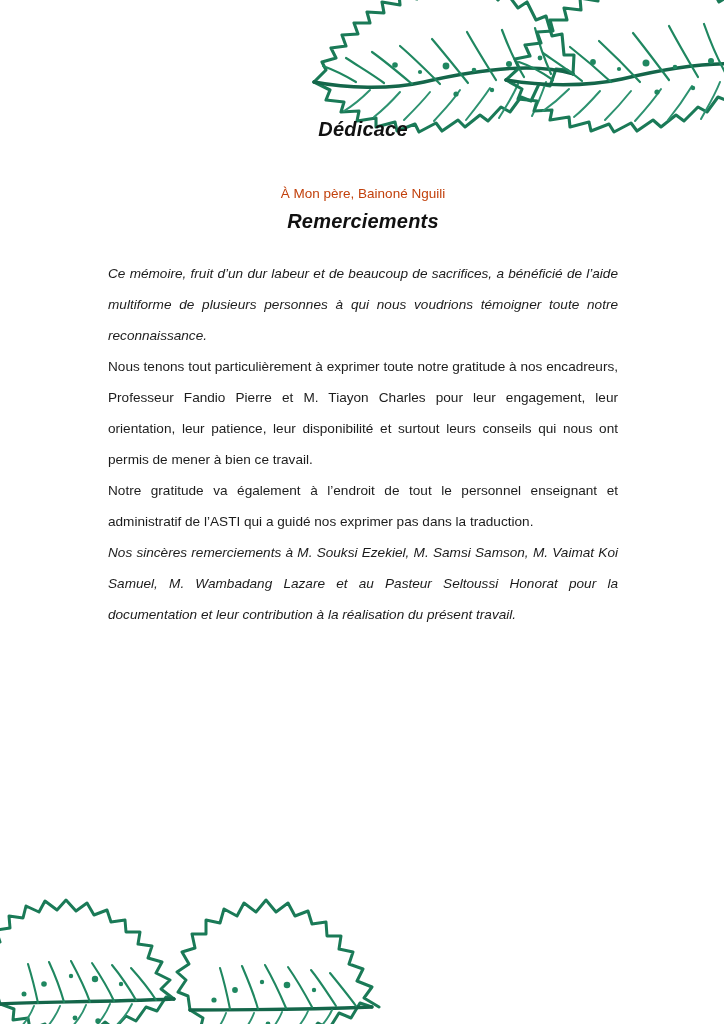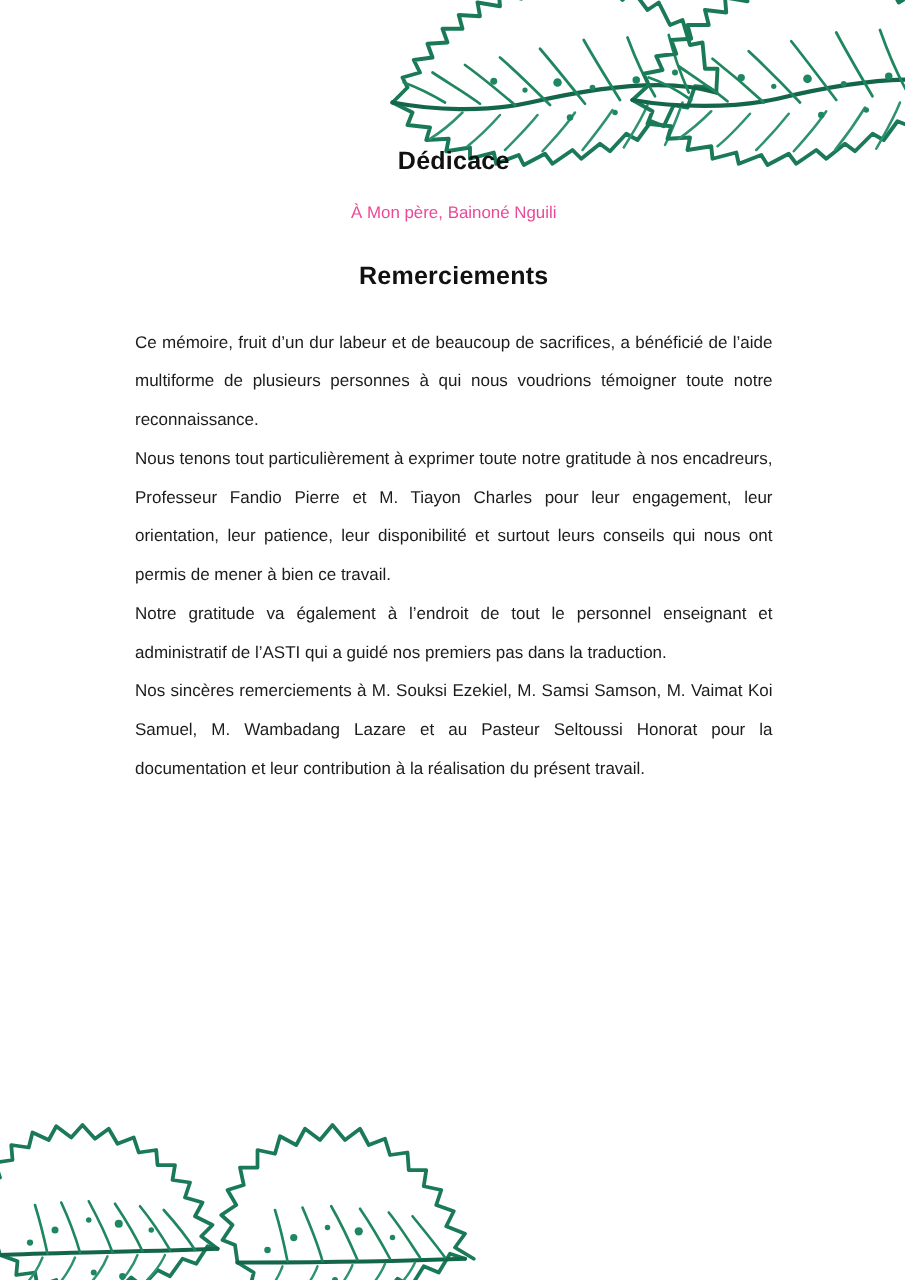--- a/index.html
+++ b/index.html
@@ -42,53 +42,54 @@
   }
 
   h1.title {
     font-size: 20px;
     font-weight: bold;
     text-align: center;
     letter-spacing: .2px;
     margin: 0;
     padding: 0;
     color: #111111;
+    font-style: italic;
   }
 
   .title-dedicace { position: absolute; top: 118px;  left: 0; width: 510px; }
   .subtitle {
     position: absolute;
-    top: 160px;
+    top: 184px;
     left: 0;
     width: 510px;
     text-align: center;
     font-size: 13.5px;
     line-height: 20px;
-    color: #ec4899;
+    color: #c2410c;
   }
   .title-remerciements { position: absolute; top: 210px; left: 0; width: 510px; font-size: 20.5px; }
 
   .body-text {
     position: absolute;
     top: 258px;
     left: 0;
     width: 510px;
   }
 
   p.para {
     margin: 0 0 0 0;
     font-size: 13.6px;
     line-height: 31px;
     text-align: justify;
     text-justify: inter-word;
     color: #1c1c1c;
     hyphens: none;
   }
   p.para.gap { }
-  p.para.tight { margin-top: 0; }
+  p.para.tight { margin-top: 0; font-style: italic; }
 </style>
 </head>
 <body>
 
 <div id="page">
 
   <div class="leaf-layer leaf-top-left">
     <svg viewBox="0 0 300 170" xmlns="http://www.w3.org/2000/svg">
       <g fill="none" stroke="#1a7a57" stroke-width="3.1" stroke-linecap="round" stroke-linejoin="round">
         <path d="M18,112 L30,100 L26,92 L40,88 L35,78 L50,76 L46,65 L62,64 L58,53 L74,53 L71,42 L88,43 L86,32 L104,35 L103,24 L121,29 L122,18 L140,25 L143,14 L160,24 L165,13 L181,25 L188,16 L202,30 L210,22 L222,38 L231,32 L240,50 L250,46 L256,66 L266,64 L268,85 L278,85 L277,104"></path>
@@ -238,18 +239,18 @@
 
     <h1 class="title title-dedicace">Dédicace</h1>
 
     <div class="subtitle">À Mon père, Bainoné Nguili</div>
 
     <h1 class="title title-remerciements">Remerciements</h1>
 
     <div class="body-text">
       <p class="para tight">Ce mémoire, fruit d’un dur labeur et de beaucoup de sacrifices, a bénéficié de l’aide multiforme de plusieurs personnes à qui nous voudrions témoigner toute notre reconnaissance.</p>
       <p class="para gap">Nous tenons tout particulièrement à exprimer toute notre gratitude à nos encadreurs, Professeur Fandio Pierre et M. Tiayon Charles pour leur engagement, leur orientation, leur patience, leur disponibilité et surtout leurs conseils qui nous ont permis de mener à bien ce travail.</p>
-      <p class="para gap">Notre gratitude va également à l’endroit de tout le personnel enseignant et administratif de l’ASTI qui a guidé nos premiers pas dans la traduction.</p>
+      <p class="para gap">Notre gratitude va également à l’endroit de tout le personnel enseignant et administratif de l’ASTI qui a guidé nos exprimer pas dans la traduction.</p>
       <p class="para tight">Nos sincères remerciements à M. Souksi Ezekiel, M. Samsi Samson, M. Vaimat Koi Samuel, M. Wambadang Lazare et au Pasteur Seltoussi Honorat pour la documentation et leur contribution à la réalisation du présent travail.</p>
     </div>
 
   </div>
 </div>
 
 </body></html>

